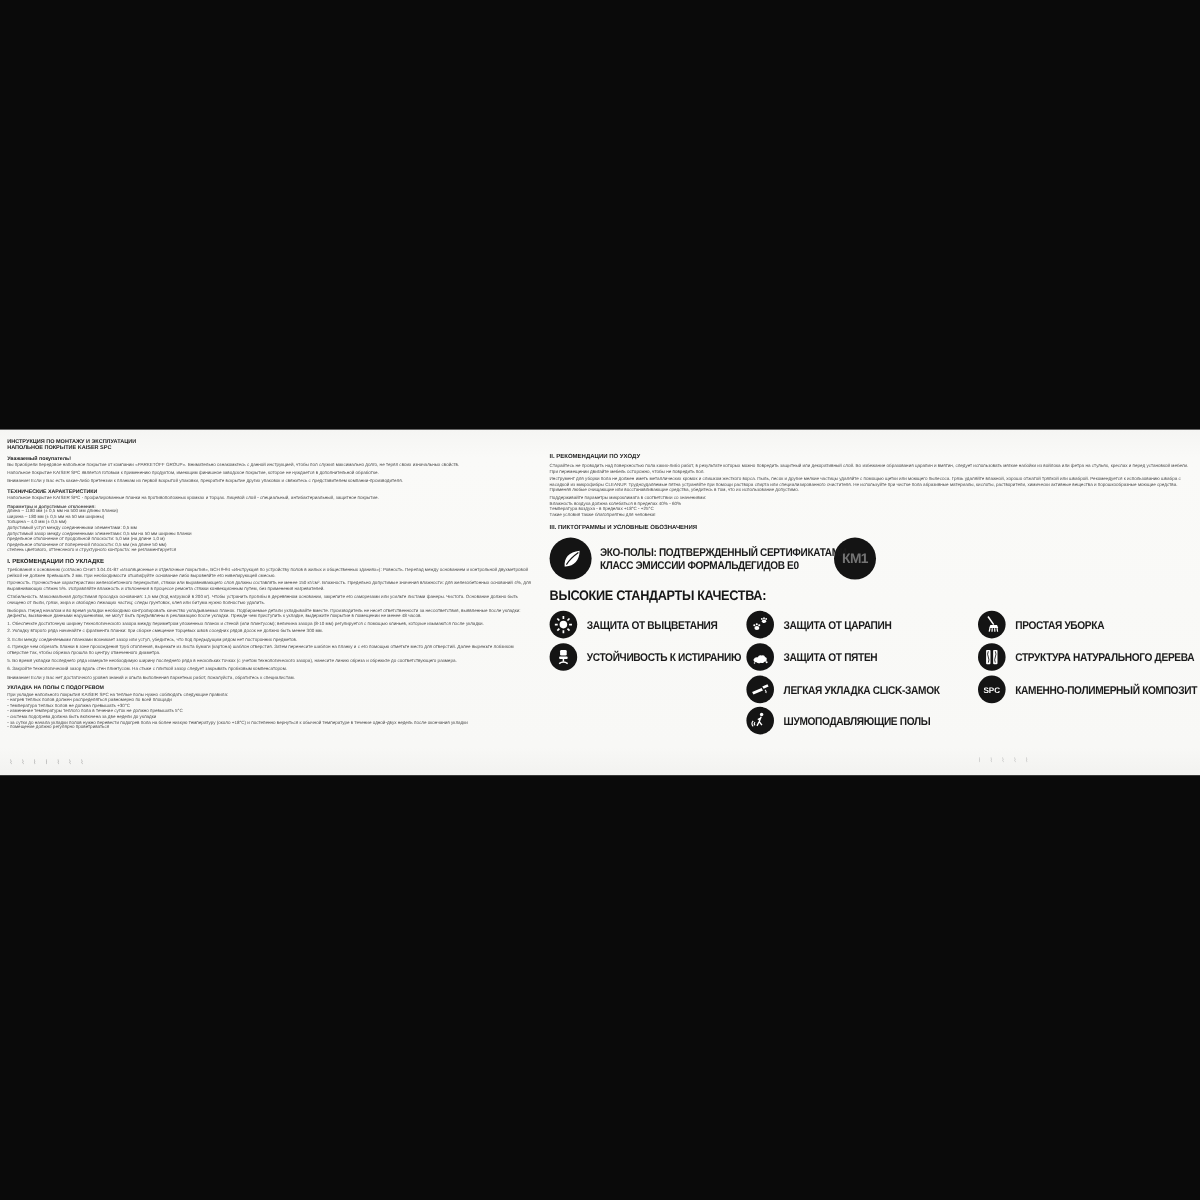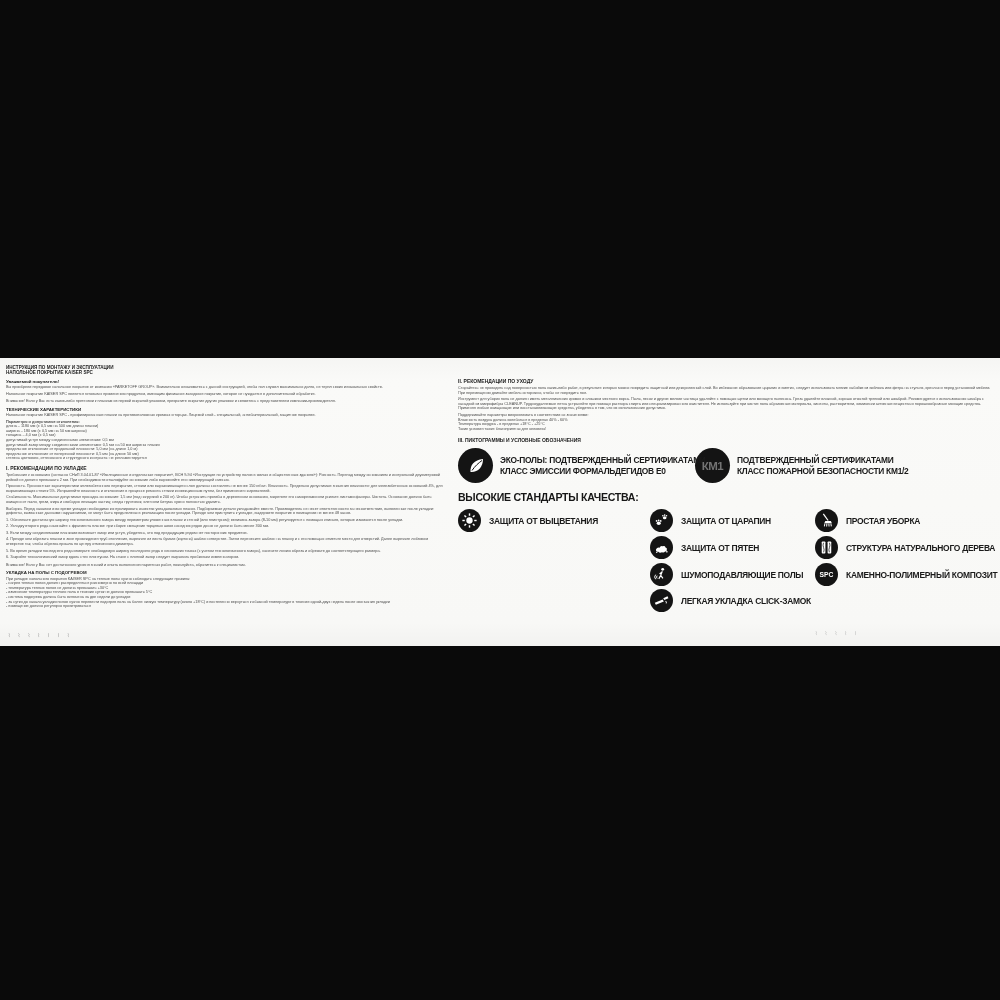--- a/index.html
+++ b/index.html
@@ -27,21 +27,21 @@
   .badge-circle{width:35px;height:35px;border-radius:50%;background:#141414;color:#737373;
                 display:flex;align-items:center;justify-content:center;flex:0 0 auto;}
   .badge-circle .km{font-size:11.5px;font-weight:bold;letter-spacing:-.5px;}
   .badge-text{font-weight:bold;font-size:9.3px;line-height:10.6px;color:#1a1a1a;
               letter-spacing:-.3px;white-space:nowrap;transform:scaleX(.9);transform-origin:0 50%;}
   
   .std-head{font-size:11.5px;font-weight:bold;color:#161616;letter-spacing:-.3px;margin-top:8px;
             transform:scaleX(.92);transform-origin:0 50%;}
   .std-grid{position:relative;height:142px;margin-top:6px;}
   .std-col{position:absolute;top:0;}
-  .c1{left:0;} .c2{left:192px;} .c3{left:357px;}
+  .c1{left:0;} .c2{left:164px;} .c3{left:357px;}
   .std{display:flex;align-items:center;gap:8px;height:23px;margin-bottom:3.6px;}
   .std-circle{width:23px;height:23px;border-radius:50%;background:#141414;
               display:flex;align-items:center;justify-content:center;flex:0 0 auto;}
   .std-circle svg{width:19px;height:19px;display:block;}
   .badge-circle svg{width:24px;height:24px;display:block;}
   .std-label{font-weight:bold;font-size:9.4px;color:#1a1a1a;letter-spacing:-.3px;white-space:nowrap;
              transform:scaleX(.9);transform-origin:0 50%;}
   .scan-marks{position:absolute;left:8px;top:274px;font-size:5px;letter-spacing:3px;color:#9a9a9a;}
   .scan-marks2{position:absolute;left:815px;top:272px;font-size:5px;letter-spacing:3px;color:#b5b5b5;}
 </style>
@@ -123,24 +123,20 @@
           </div>
           <div>
             <div class="badge-text">ЭКО-ПОЛЫ: ПОДТВЕРЖДЕННЫЙ СЕРТИФИКАТАМИ</div>
             <div class="badge-text">КЛАСС ЭМИССИИ ФОРМАЛЬДЕГИДОВ E0</div>
           </div>
         </div>
         <div class="badge">
           <div class="badge-circle">
             <span class="km">КМ1</span>
           </div>
-          <div>
-            <div class="badge-text">ПОДТВЕРЖДЕННЫЙ СЕРТИФИКАТАМИ</div>
-            <div class="badge-text">КЛАСС ПОЖАРНОЙ БЕЗОПАСНОСТИ КМ1/2</div>
-          </div>
         </div>
       </div>
 
       <div class="std-head">ВЫСОКИЕ СТАНДАРТЫ КАЧЕСТВА:</div>
 
       <div class="std-grid">
 
         <div class="std-col c1">
           <div class="std">
             <div class="std-circle">
@@ -153,20 +149,31 @@
                     <line x1="18" y1="12" x2="21" y2="12"></line>
                     <line x1="5.6" y1="5.6" x2="7.7" y2="7.7"></line>
                     <line x1="16.3" y1="16.3" x2="18.4" y2="18.4"></line>
                     <line x1="5.6" y1="18.4" x2="7.7" y2="16.3"></line>
                     <line x1="16.3" y1="7.7" x2="18.4" y2="5.6"></line>
                   </g>
                 </svg>
             </div>
             <span class="std-label">ЗАЩИТА ОТ ВЫЦВЕТАНИЯ</span>
           </div>
+          <div class="std">
+            <div class="std-circle">
+              <svg viewBox="0 0 24 24">
+                  <rect x="8.5" y="4.5" width="7" height="6" rx="1.5" fill="#fff"></rect>
+                  <rect x="7.5" y="11.5" width="9" height="2.6" rx="1" fill="#fff"></rect>
+                  <line x1="12" y1="14.2" x2="12" y2="17" stroke="#fff" stroke-width="1.6"></line>
+                  <path d="M7.5 19 q4.5 -3.4 9 0" fill="none" stroke="#fff" stroke-width="1.6"></path>
+                </svg>
+            </div>
+            <span class="std-label">УСТОЙЧИВОСТЬ К ИСТИРАНИЮ</span>
+          </div>
         </div>
 
         <div class="std-col c2">
           <div class="std">
             <div class="std-circle">
               <svg viewBox="0 0 24 24" fill="#fff">
                   <ellipse cx="8.5" cy="15.5" rx="2.6" ry="2.1"></ellipse>
                   <circle cx="5.8" cy="12.6" r="1.1"></circle>
                   <circle cx="8.4" cy="11.7" r="1.1"></circle>
                   <circle cx="11" cy="12.6" r="1.1"></circle>
@@ -183,37 +190,37 @@
               <svg viewBox="0 0 24 24" fill="#fff">
                   <path d="M5 14.5 q1.5 -3 4.5 -2.2 q1 -2.8 4 -2 q3 -.8 3.6 1.6 q2.4 .6 1.6 2.8 q.6 2.3 -2.2 2.4 q-1.4 1.9 -3.8 1 q-3 1.4 -4.6 -.6 q-3.4 .2 -3.1 -3 Z"></path>
                   <circle cx="18.8" cy="17.5" r="1"></circle>
                   <circle cx="6" cy="18.3" r=".8"></circle>
                 </svg>
             </div>
             <span class="std-label">ЗАЩИТА ОТ ПЯТЕН</span>
           </div>
           <div class="std">
             <div class="std-circle">
-              <svg viewBox="0 0 24 24">
-                  <circle cx="13.5" cy="5.5" r="1.8" fill="#fff"></circle>
-                  <path d="M13 8 L11 13 L8.6 17.5 M11 13 L13.8 16.8 M13 9 L9.5 11" fill="none" stroke="#fff" stroke-width="1.5"></path>
-                  <path d="M6.5 13.5 q-1.6 1.8 0 3.6 M4.6 12.2 q-2.6 2.9 0 5.8" fill="none" stroke="#fff" stroke-width="1.2"></path>
-                </svg>
-            </div>
-            <span class="std-label">ШУМОПОДАВЛЯЮЩИЕ ПОЛЫ</span>
-          </div>
-          <div class="std">
-            <div class="std-circle">
               <svg viewBox="0 0 24 24" fill="#fff">
                   <path d="M3.5 14.8 L13.5 10.6 L14.9 13.2 L4.9 17.4 Z"></path>
                   <path d="M14.2 9 L19.6 6.6 L20.8 9 L15.6 11.4 Z"></path>
                   <path d="M17 12.5 q1.8 1.2 1 3.2" fill="none" stroke="#fff" stroke-width="1.2"></path>
                 </svg>
             </div>
             <span class="std-label">ЛЕГКАЯ УКЛАДКА CLICK-ЗАМОК</span>
+          </div>
+          <div class="std">
+            <div class="std-circle">
+              <svg viewBox="0 0 24 24">
+                  <circle cx="13.5" cy="5.5" r="1.8" fill="#fff"></circle>
+                  <path d="M13 8 L11 13 L8.6 17.5 M11 13 L13.8 16.8 M13 9 L9.5 11" fill="none" stroke="#fff" stroke-width="1.5"></path>
+                  <path d="M6.5 13.5 q-1.6 1.8 0 3.6 M4.6 12.2 q-2.6 2.9 0 5.8" fill="none" stroke="#fff" stroke-width="1.2"></path>
+                </svg>
+            </div>
+            <span class="std-label">ШУМОПОДАВЛЯЮЩИЕ ПОЛЫ</span>
           </div>
         </div>
 
         <div class="std-col c3">
           <div class="std">
             <div class="std-circle">
               <svg viewBox="0 0 24 24">
                   <line x1="8" y1="3.5" x2="14" y2="12" stroke="#fff" stroke-width="1.6"></line>
                   <path d="M10.5 12.5 h7 l1.3 3 h-9.6 Z" fill="#fff"></path>
                   <g stroke="#fff" stroke-width="1.3">

